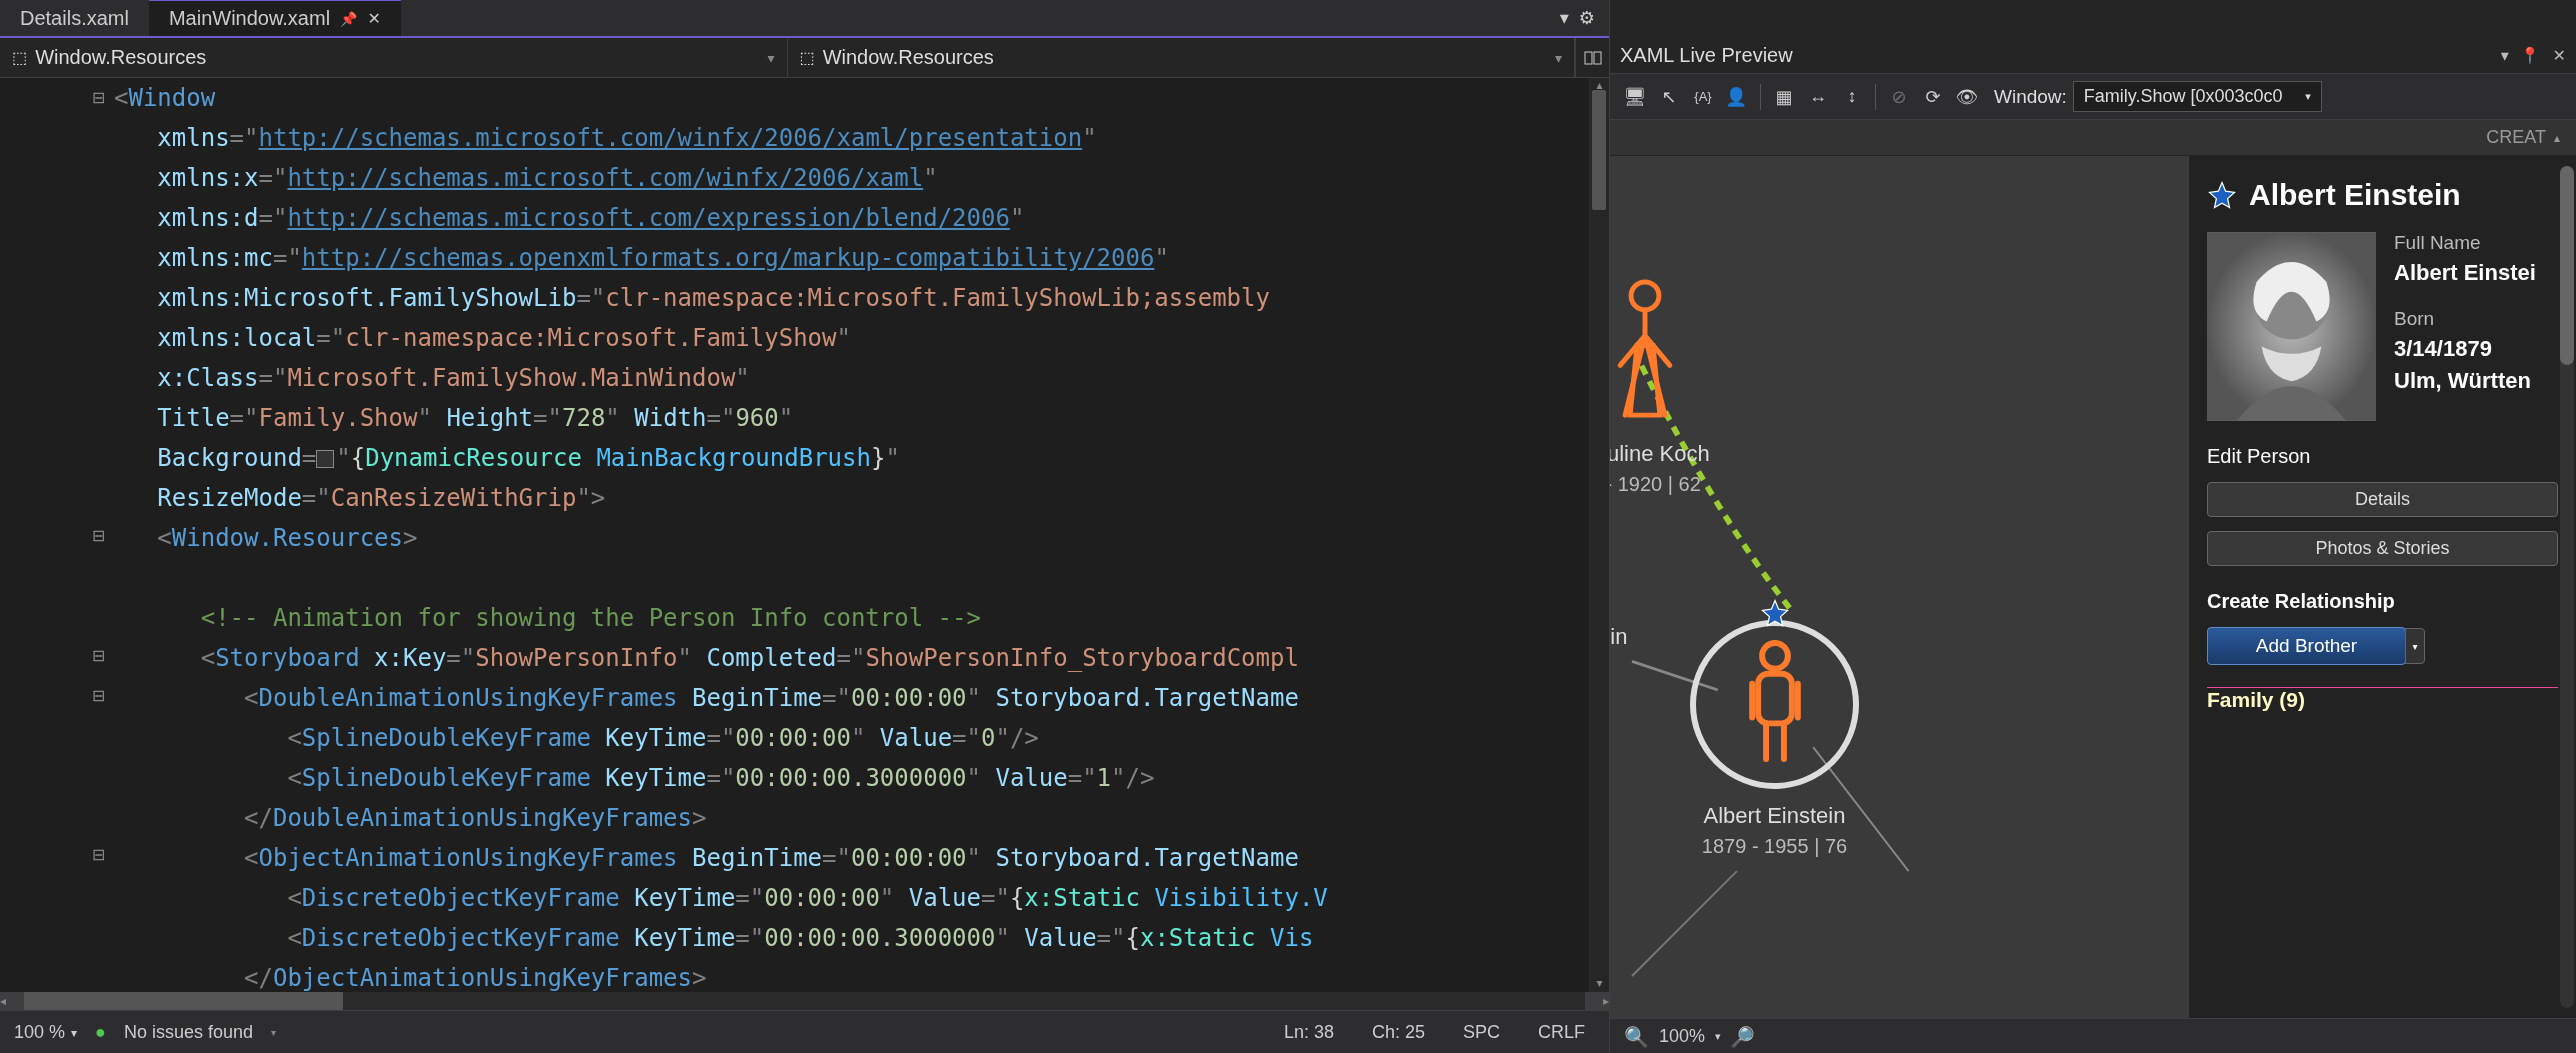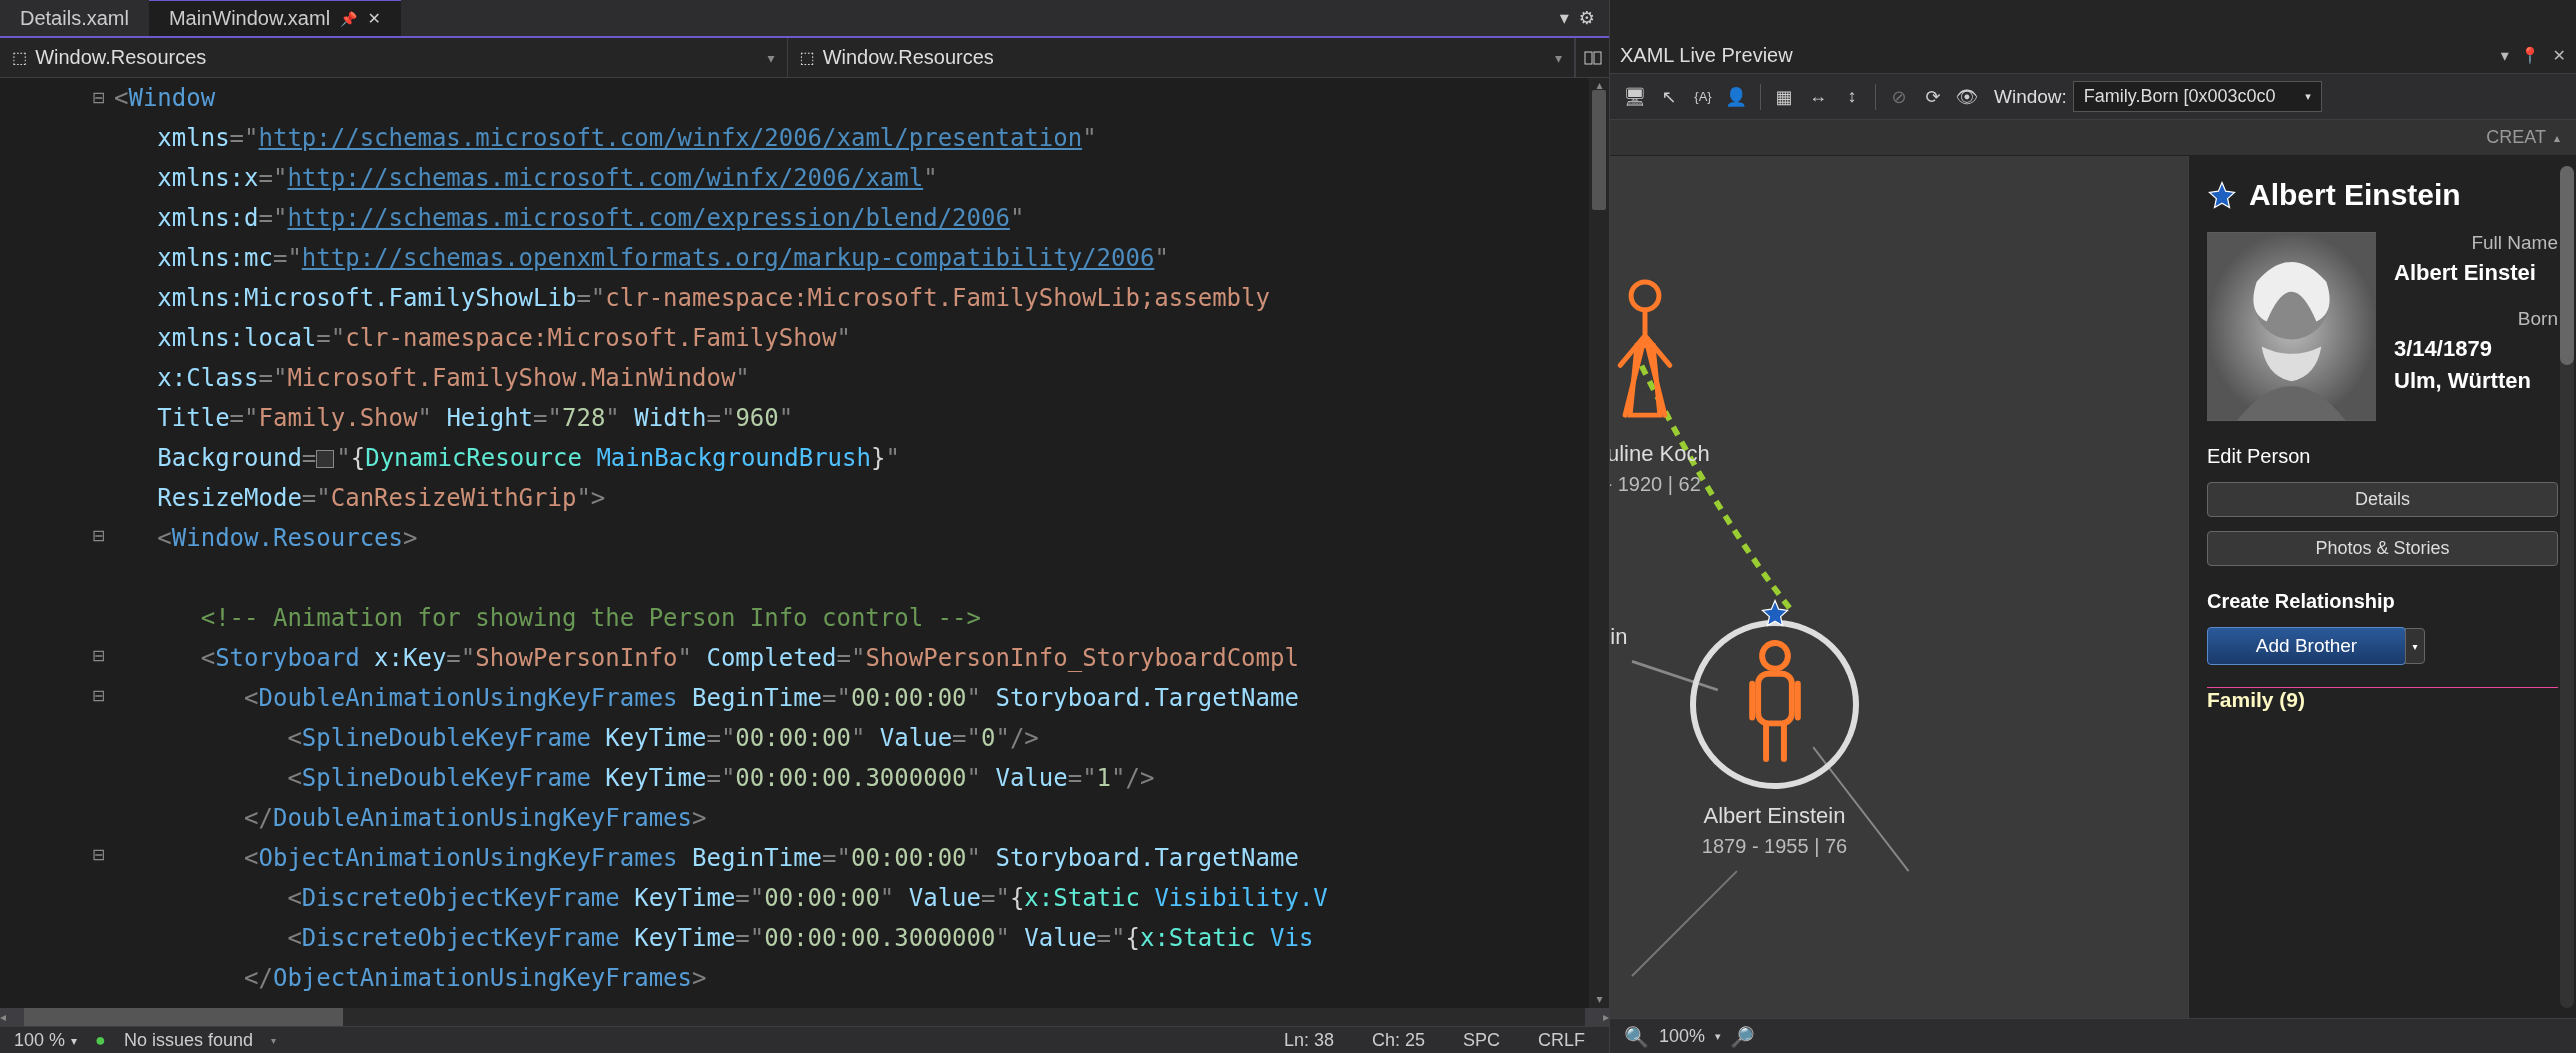--- a/index.html
+++ b/index.html
@@ -46,21 +46,21 @@
 .tok-keyword { color: #5eead4; }
 .tok-resource { color: #4fc1ff; }
 .color-swatch { display: inline-block; width: 18px; height: 18px; border: 1px solid #888; background: #333; vertical-align: middle; margin-right: 2px; }
 .minimap { width: 20px; background: #262626; border-left: 1px solid #2a2a2a; position: relative; }
 .minimap-thumb { position: absolute; top: 12px; right: 3px; width: 14px; height: 120px; background: #555; border-radius: 2px; }
 
 .editor-hscroll { height: 18px; background: #3e3e42; display: flex; align-items: center; }
 .editor-hscroll-track { flex: 1; height: 18px; background: #2a2a2a; margin: 0 18px; position: relative; }
 .editor-hscroll-thumb { position: absolute; left: 0; width: 319px; height: 100%; background: #555; }
 
-.status-bar { height: 28px; background: #2d2d30; display: flex; align-items: center; font-size: 18px; color: #ccc; padding: 0 14px; gap: 18px; border-top: 1px solid #3e3e42; }
+.status-bar { height: 44px; background: #2d2d30; display: flex; align-items: center; font-size: 18px; color: #ccc; padding: 0 14px; gap: 18px; border-top: 1px solid #3e3e42; }
 .status-bar .zoom { display: flex; align-items: center; gap: 6px; }
 .status-bar .spacer { flex: 1; }
 .status-ok { color: #4ec94e; font-size: 18px; }
 .status-cell { padding: 0 10px; }
 
 
 .right-pane { width: 966px; display: flex; flex-direction: column; background: #252526; }
 .preview-title-bar { height: 36px; display: flex; align-items: center; padding: 0 10px; font-size: 20px; color: #ddd; border-bottom: 1px solid #3e3e42; margin-top: 38px; }
 .preview-title-icons { margin-left: auto; display: flex; gap: 12px; font-size: 16px; color: #bbb; }
 
@@ -75,21 +75,21 @@
 .preview-body { flex: 1; display: flex; background: #3a3a3a; overflow: hidden; position: relative; }
 .preview-canvas { flex: 1; position: relative; background: #3a3a3a; overflow: hidden; }
 .preview-sidebar { width: 388px; background: #222222; border-left: 1px solid #3e3e42; display: flex; flex-direction: column; padding: 0; overflow: hidden; position: relative; }
 
 .person-panel { padding: 22px 18px 0 18px; display: flex; flex-direction: column; gap: 14px; flex: 1; overflow: hidden; }
 .person-header { display: flex; align-items: center; gap: 12px; font-size: 30px; font-weight: 600; color: #fff; }
 .star-icon { width: 30px; height: 30px; }
 .person-info-row { display: flex; gap: 18px; margin-top: 6px; }
 .portrait { width: 169px; height: 189px; background: #666; display: flex; align-items: center; justify-content: center; font-size: 14px; color: #ddd; }
 .person-details { flex: 1; display: flex; flex-direction: column; gap: 6px; }
-.field-label { font-size: 19px; color: #bbb; text-align: right; }
+.field-label { font-size: 19px; color: #bbb; }
 .field-value { font-size: 22px; color: #fff; font-weight: 600; white-space: nowrap; overflow: hidden; }
 
 .section-label { font-size: 20px; color: #fff; margin-top: 10px; }
 .pill-button { background: #383838; border: 1px solid #666; color: #ddd; font-size: 18px; padding: 6px 0; border-radius: 4px; text-align: center; cursor: pointer; }
 .action-button { background: linear-gradient(#2a5a9a, #1a3a6a); border: 1px solid #5a8aca; color: #fff; font-size: 19px; padding: 7px 22px; border-radius: 4px; cursor: pointer; display: flex; align-items: center; justify-content: center; position: relative; width: 199px; }
 .action-button .dd { position: absolute; right: -20px; top: 0; bottom: 0; width: 20px; background: #333; border: 1px solid #666; border-radius: 0 4px 4px 0; display: flex; align-items: center; justify-content: center; font-size: 10px; }
 
 .family-header { font-size: 21px; color: #fef9c3; font-weight: 600; padding-top: 0; border-top: 1px solid #ec4899; margin-top: 8px; }
 
 .preview-sidebar-scroll { position: absolute; right: 2px; top: 10px; bottom: 10px; width: 14px; background: #333; border-radius: 7px; }
@@ -210,21 +210,21 @@
           <div class="tb-icon">▦</div>
           <div class="tb-icon">↔</div>
           <div class="tb-icon">↕</div>
           <div class="tb-sep"></div>
           <div class="tb-icon" style="opacity: 0.4;">⊘</div>
           <div class="tb-icon">⟳</div>
           <div class="tb-icon">👁</div>
         </div>
       <span class="tb-label">Window:</span>
       <div class="tb-dropdown">
-        <span>Family.Born [0x003c0c0</span>
+        <span>Family.Show [0x003c0c0</span>
         <span style="margin-left:auto;font-size:11px;">▾</span>
       </div>
     </div>
 
     <div class="preview-header-strip">
       <span>CREAT</span>
       <span style="margin-left:8px;font-size:12px;">▴</span>
     </div>
 
     <div class="preview-body">

